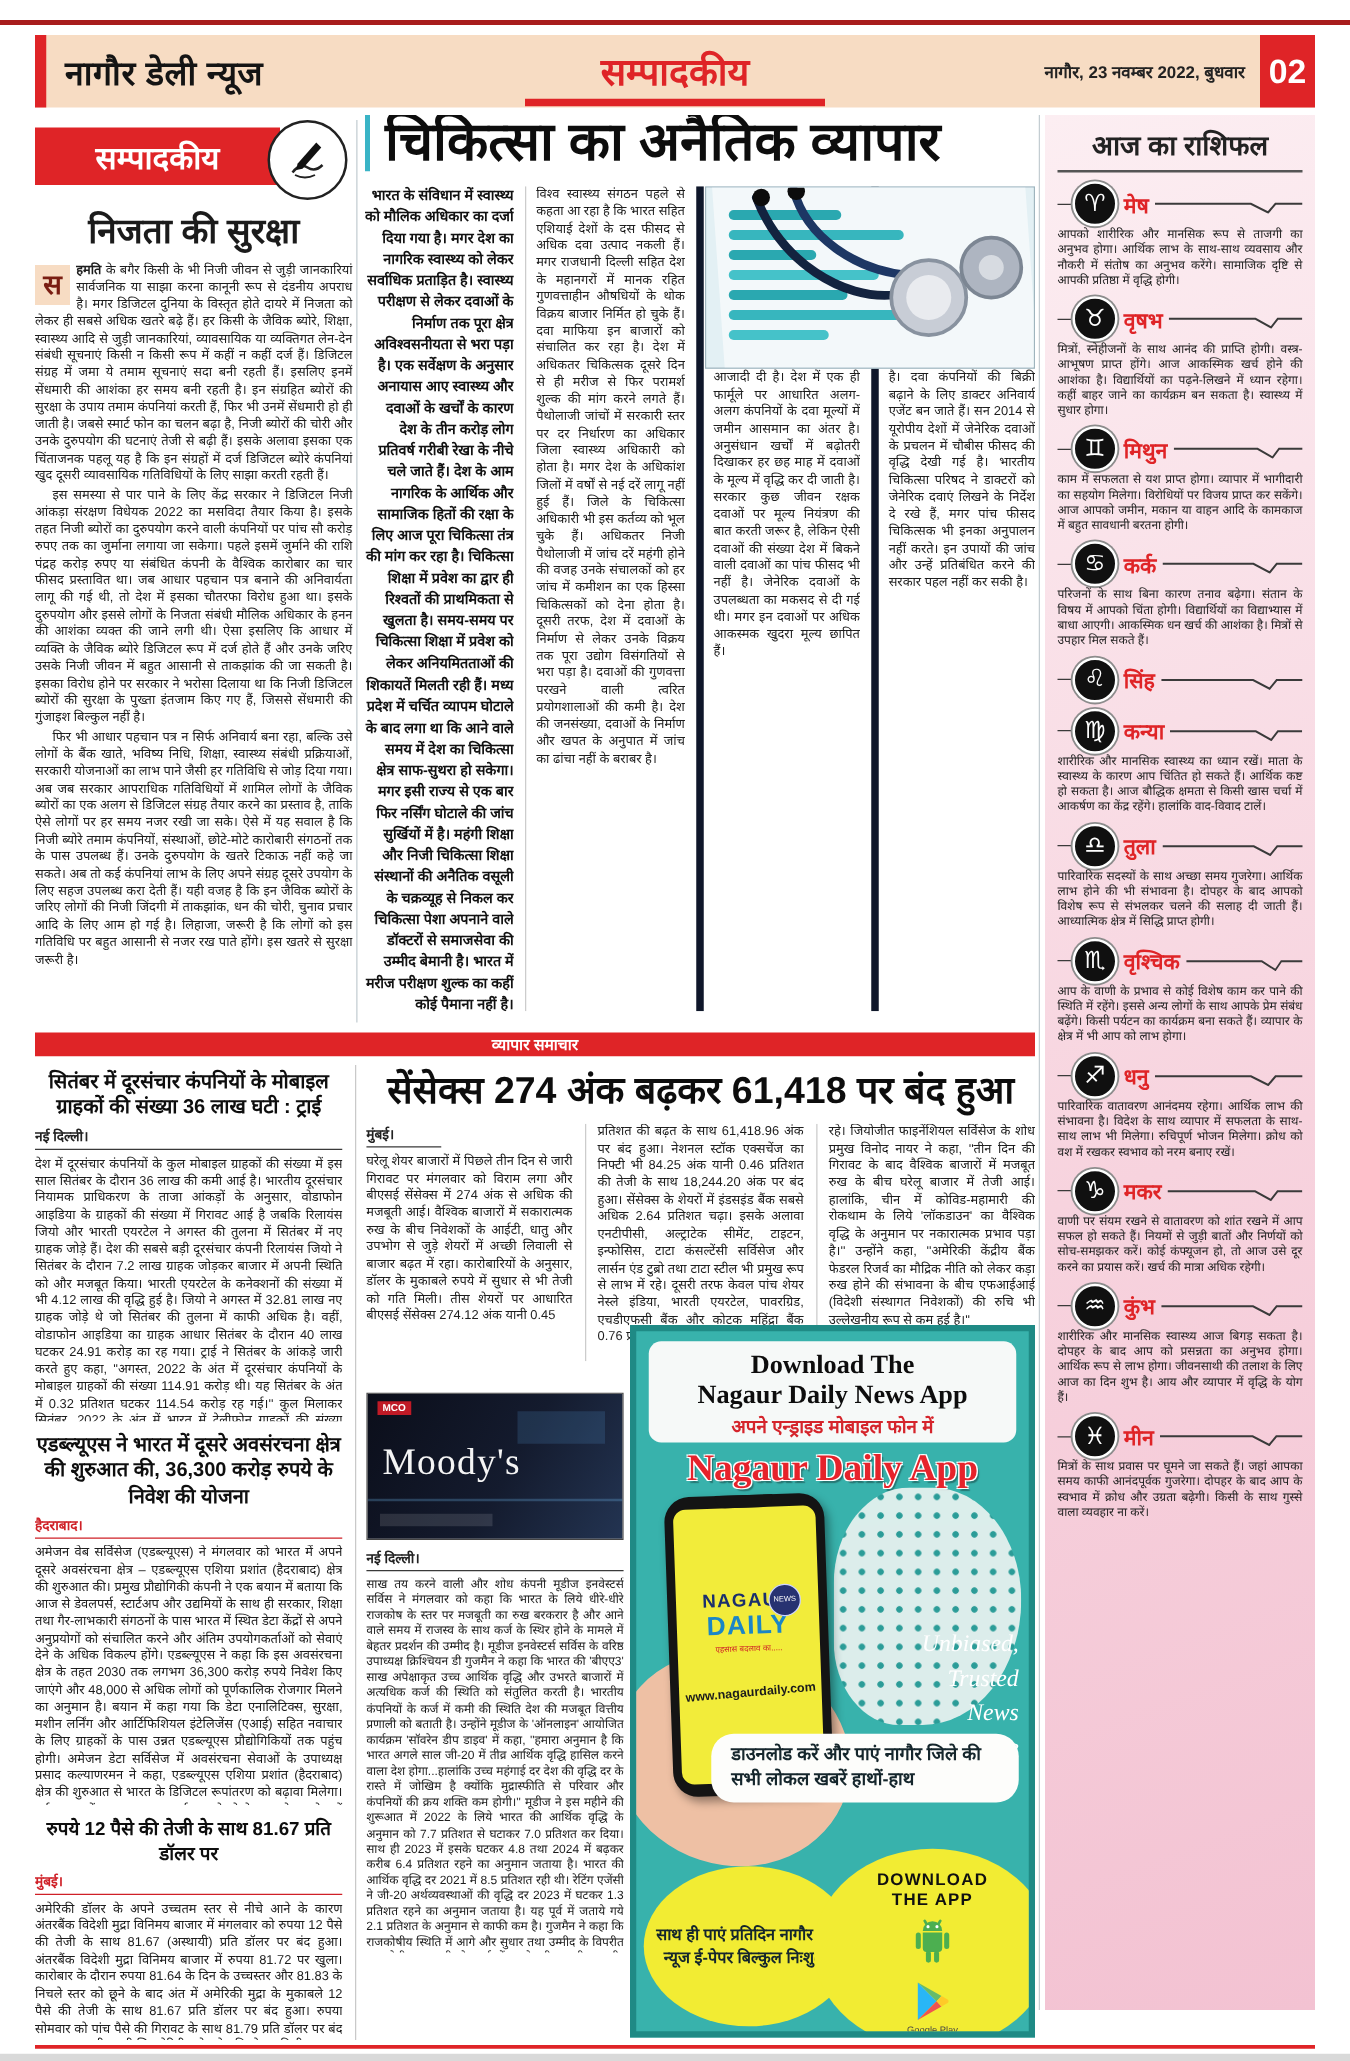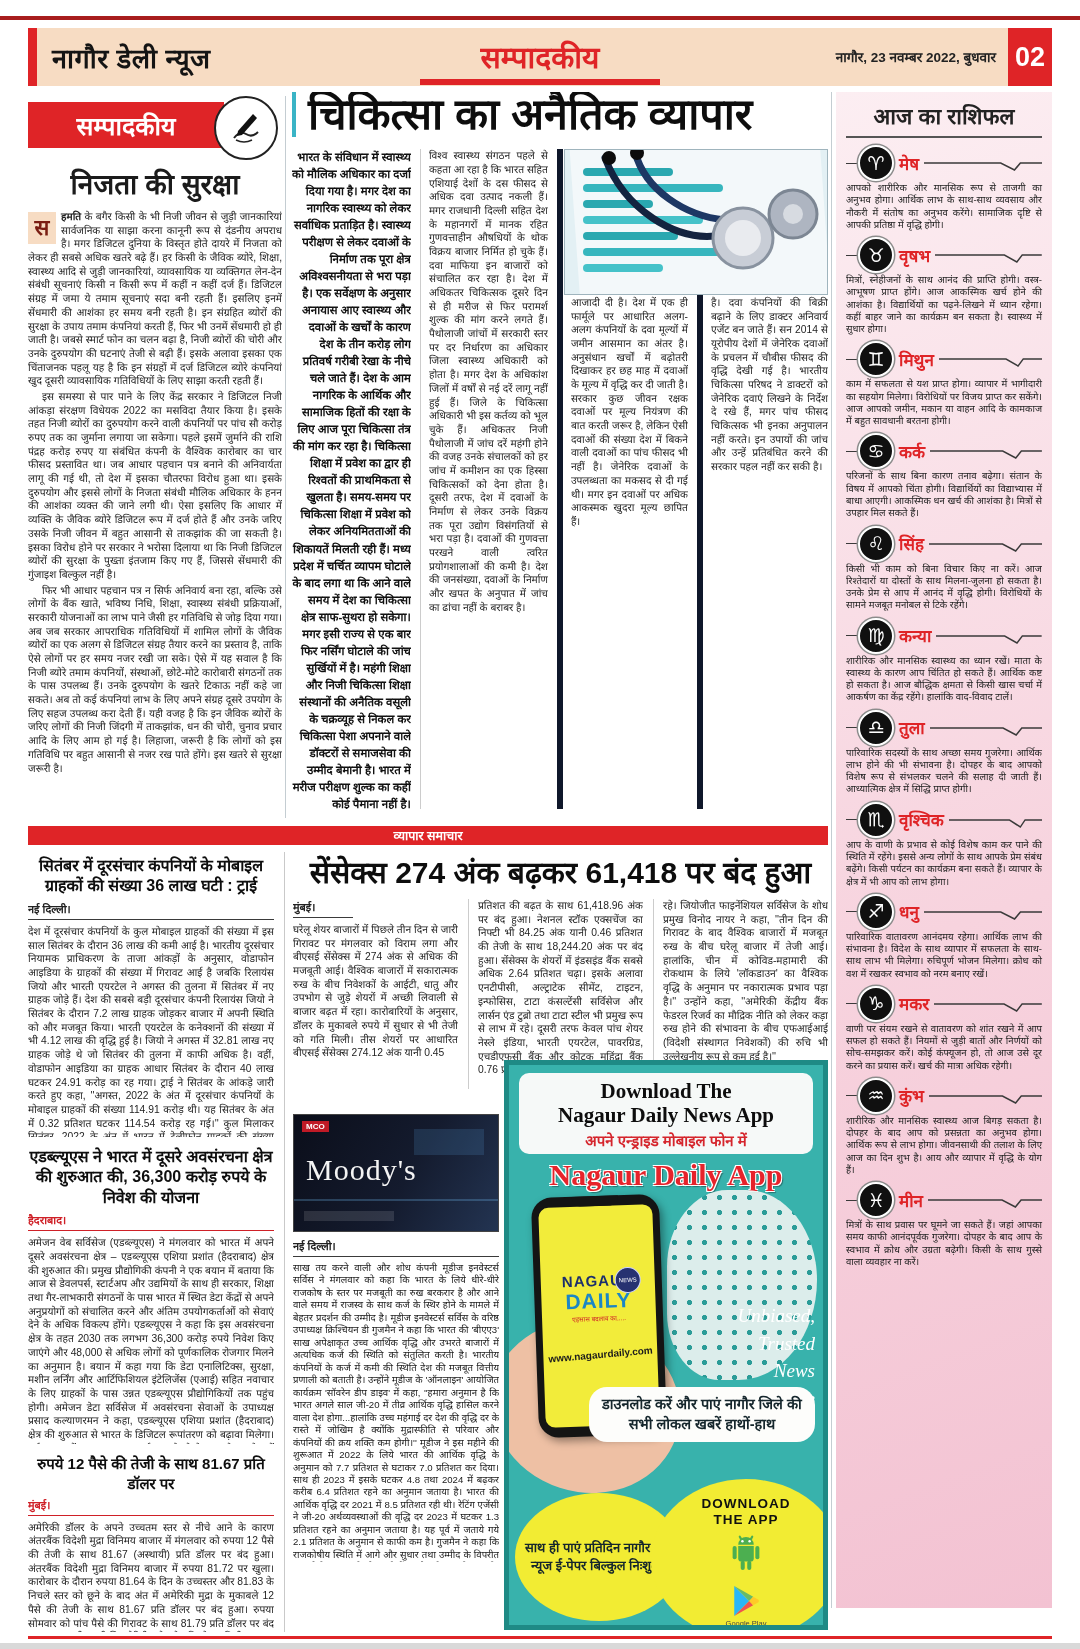--- a/index.html
+++ b/index.html
@@ -75,21 +75,21 @@
   .ad-hand{position:absolute;left:-18px;bottom:-30px;width:190px;height:170px;background:#eec0a4;border-radius:50%;transform:rotate(18deg);}
   .phone{position:absolute;left:26px;top:2px;width:128px;height:240px;background:#141414;border-radius:20px;transform:rotate(-2deg);box-shadow:3px 4px 8px rgba(0,0,0,.4);}
   .phone-screen{position:absolute;left:7px;top:10px;width:114px;height:220px;background:#f2ec3a;border-radius:10px;display:flex;flex-direction:column;align-items:center;justify-content:center;overflow:hidden;}
   .ph-notch{position:absolute;left:50%;transform:translateX(-50%);top:0;width:46px;height:10px;background:#141414;border-radius:0 0 8px 8px;}
   .ph-logo-top{font-size:15px;font-weight:bold;color:#1b2f6d;letter-spacing:1px;}
   .ph-logo-main{font-size:21px;font-weight:bold;color:#1b86c6;letter-spacing:1px;}
   .ph-globe{position:absolute;right:14px;top:62px;width:24px;height:24px;border-radius:50%;background:#273271;color:#fff;font-size:6px;display:flex;align-items:center;justify-content:center;border:1.5px solid #cfd6ff;}
   .ph-tag{font-size:6.5px;color:#cf2027;margin-top:1px;}
   .ph-url{font-size:10px;font-weight:bold;color:#1c1c1c;margin-top:26px;transform:rotate(-3deg);}
   .ad-script{position:absolute;right:8px;top:108px;width:120px;text-align:right;font-family:"Liberation Serif","DejaVu Serif",serif;font-style:italic;color:#fff;font-size:19px;line-height:1.45;}
-  .ad-bubble{position:absolute;right:8px;top:322px;width:214px;background:#fdfdfb;border-radius:18px;padding:8px 6px;font-size:14.5px;font-weight:bold;color:#15262c;text-align:center;line-height:1.35;}
+  .ad-bubble{position:absolute;right:8px;top:322px;width:214px;background:#fdfdfb;border-radius:18px;padding:8px 16px;font-size:14.5px;font-weight:bold;color:#15262c;line-height:1.35;}
   .ad-c-left{position:absolute;left:6px;bottom:4px;width:168px;height:128px;background:#f2ec33;border-radius:50%;display:flex;align-items:center;justify-content:center;text-align:center;font-size:13px;font-weight:bold;color:#15262c;line-height:1.4;padding:6px;box-sizing:border-box;}
   .ad-c-right{position:absolute;right:-18px;bottom:-14px;width:190px;height:160px;background:#f2ec33;border-radius:50%;display:flex;flex-direction:column;align-items:center;justify-content:center;padding-top:6px;box-sizing:border-box;}
   .ad-dl-1,.ad-dl-2{font-size:13.5px;font-weight:bold;color:#101010;letter-spacing:1px;line-height:1.2;}
   .ad-badges{display:flex;align-items:center;gap:10px;margin-top:4px;flex-direction:column;}
   .gp-label{font-size:7.5px;color:#444;margin-top:1px;text-align:center;}
   .bottom-rule{position:absolute;left:28px;top:1636px;width:1024px;height:3px;background:#df2427;}
   .page-edge{position:absolute;left:0;top:1643px;width:1080px;height:6px;background:#d9d9d9;}
 </style>
 </head>
 <body>
@@ -210,21 +210,20 @@
     </div>
     <div class="z-block">
       <div class="z-head">
           <span class="z-line"></span>
           <span class="z-ic">♌</span>
           <span class="z-name">सिंह</span>
           <svg class="z-notch" viewBox="0 0 120 16" preserveAspectRatio="none">
             <polyline points="0,8 78,8 92,15 98,8 120,8" fill="none" stroke="#3a3a3a" stroke-width="1.6"></polyline>
           </svg>
         </div>
-      <div class="z-text">किसी भी काम को बिना विचार किए ना करें। आज रिश्तेदारों या दोस्तों के साथ मिलना-जुलना हो सकता है। उनके प्रेम से आप में आनंद में वृद्धि होगी। विरोधियों के सामने मजबूत मनोबल से टिके रहेंगे।</div>
     </div>
     <div class="z-block">
       <div class="z-head">
           <span class="z-line"></span>
           <span class="z-ic">♍</span>
           <span class="z-name">कन्या</span>
           <svg class="z-notch" viewBox="0 0 120 16" preserveAspectRatio="none">
             <polyline points="0,8 78,8 92,15 98,8 120,8" fill="none" stroke="#3a3a3a" stroke-width="1.6"></polyline>
           </svg>
         </div>

